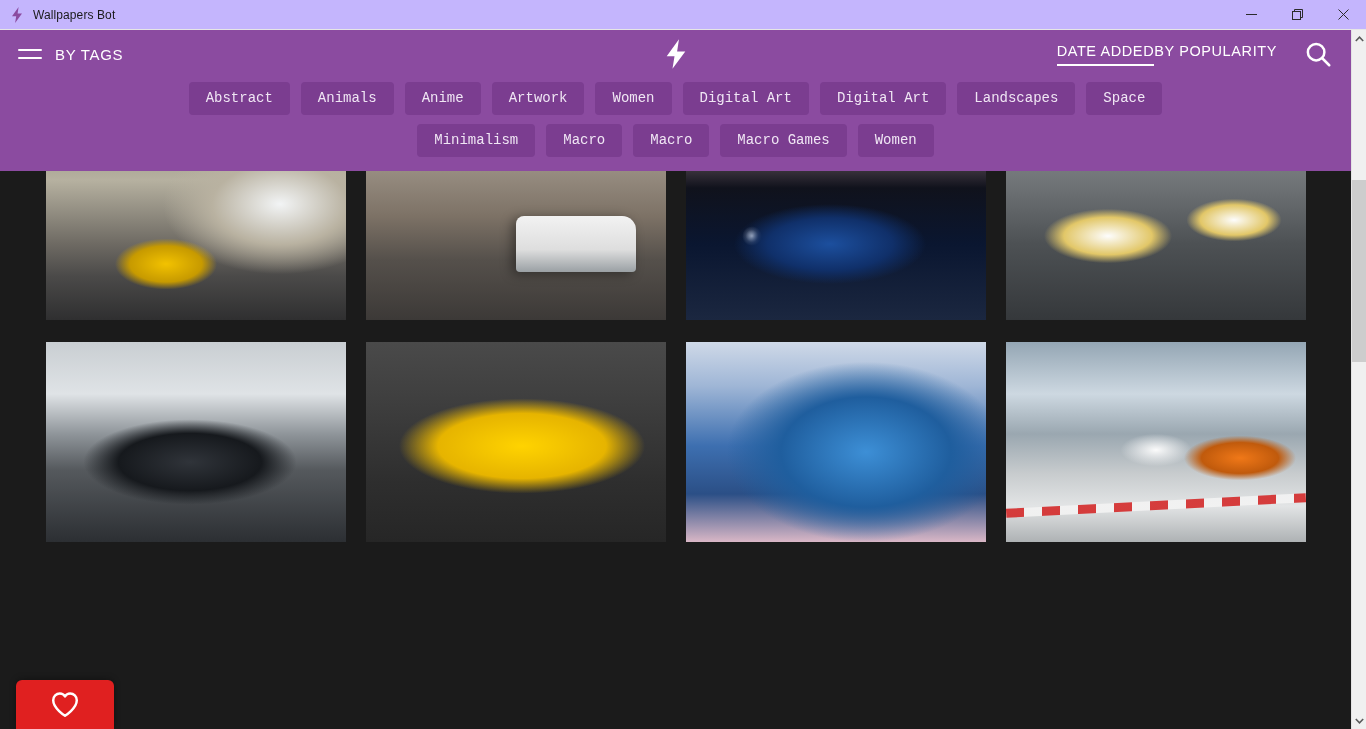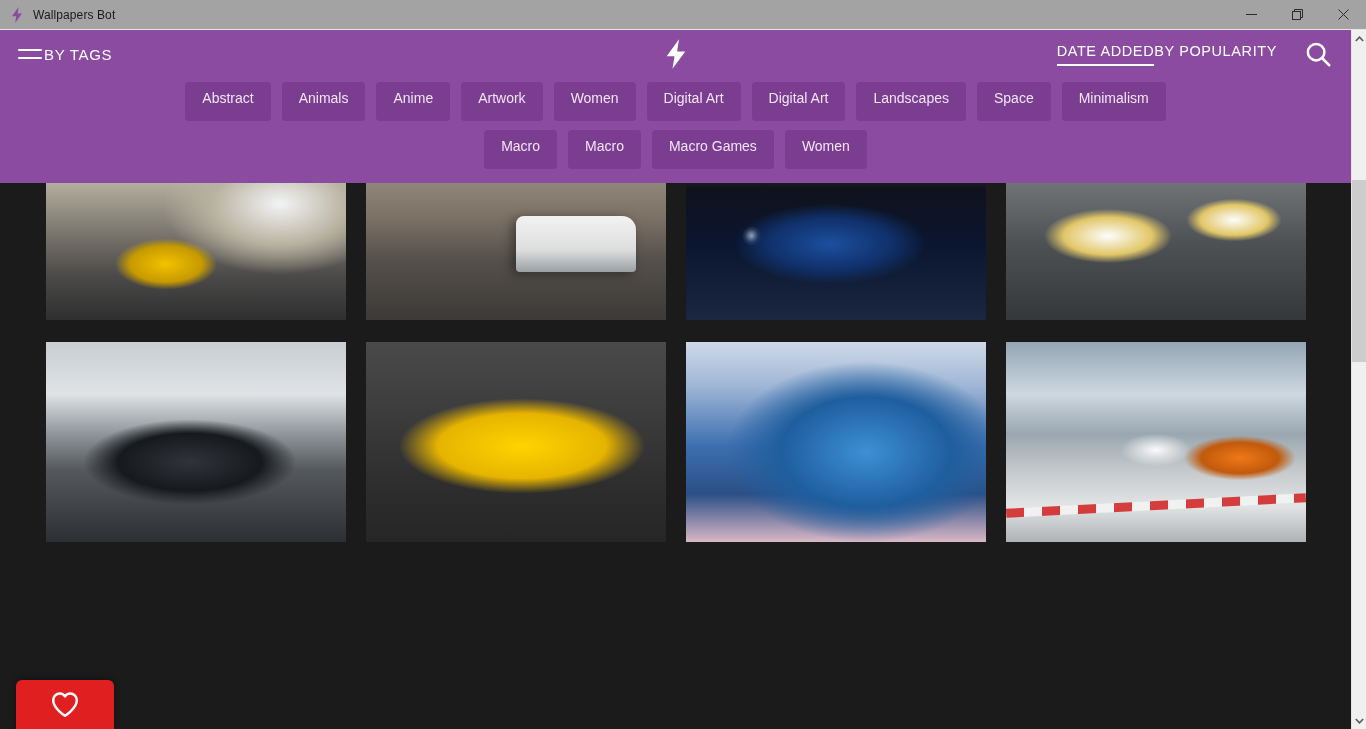--- a/index.html
+++ b/index.html
@@ -6,21 +6,21 @@
   html, body {
     width: 1366px; height: 729px;
     overflow: hidden;
     font-family: "Liberation Sans", sans-serif;
     background: #1b1b1b;
   }
 
   
   .titlebar {
     height: 30px; width: 100%;
-    background: #a3a3a3;
+    background: #c4b5fd;
     display: flex; align-items: center;
     border-bottom: 1px solid #e6e6e6;
     position: relative; z-index: 40;
   }
   .tb-logo { width: 18px; height: 18px; margin-left: 8px; display:flex; align-items:center; justify-content:center; }
   .tb-title { font-size: 12px; color: #1a1a1a; margin-left: 7px; letter-spacing: .1px; }
   .tb-spacer { flex: 1; }
   .wbtn {
     width: 46px; height: 30px;
     display: flex; align-items: center; justify-content: center;
@@ -35,21 +35,21 @@
     z-index: 30;
     padding-bottom: 14px;
   }
   .header-top {
     height: 48px;
     display: flex; align-items: center;
     position: relative;
     padding: 0 18px;
   }
   .bytags {
-    display: flex; align-items: center; gap: 2px;
+    display: flex; align-items: center; gap: 13px;
     cursor: pointer;
   }
   .burger { width: 24px; height: 14px; display: flex; flex-direction: column; justify-content: space-between; padding: 2px 0; }
   .burger i { display: block; height: 2px; background: #fff; border-radius: 1px; }
   .bytags-label {
     color: #fff; font-size: 15px; letter-spacing: .7px;
   }
   .brand {
     position: absolute; left: 0; right: 0; top: 0;
     height: 48px;
@@ -72,25 +72,26 @@
   
   .tags {
     display: flex; flex-wrap: wrap; justify-content: center;
     gap: 9px 11px;
     padding: 4px 150px 0 150px;
   }
   .chip {
     background: #7b3d90;
     color: #f0e6f4;
     font-size: 14px;
-    padding: 9px 17px 16px 17px;
+    padding: 9px 17px 10px 17px;
     border-radius: 4px;
     cursor: pointer;
     line-height: 1;
     white-space: nowrap;
+    font-family: Liberation Mono, monospace;
   }
 
   
   .gallery {
     position: absolute; top: 30px; left: 0;
     width: 1351px; height: 699px;
     background: #1b1b1b;
     overflow: hidden;
     z-index: 10;
   }

